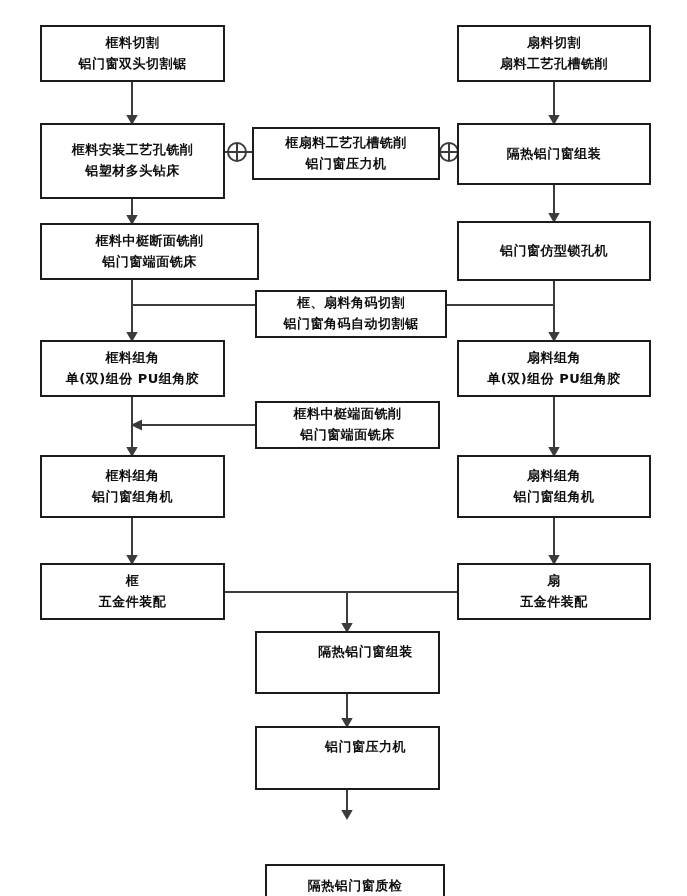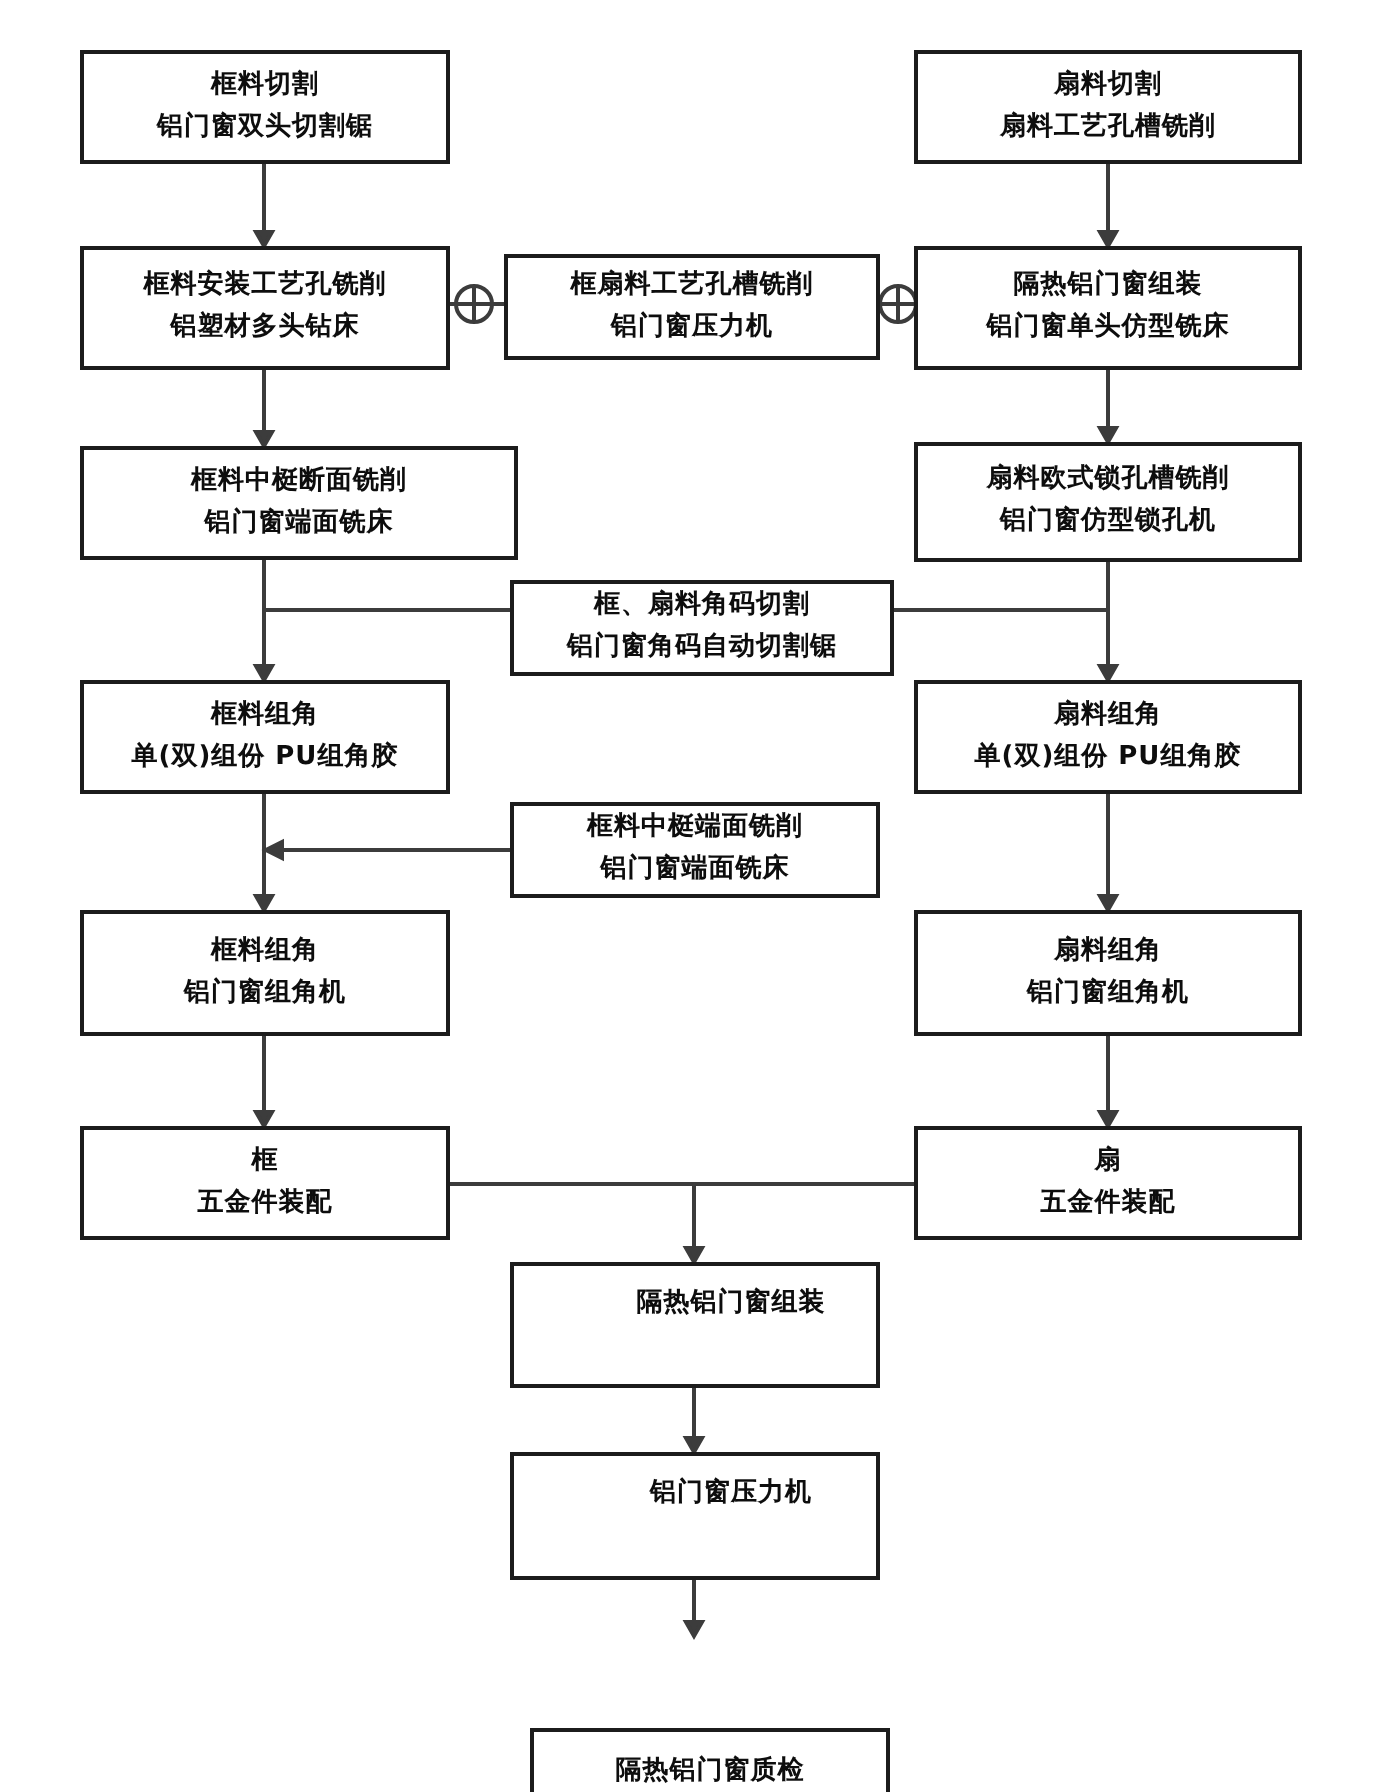--- a/index.html
+++ b/index.html
@@ -97,42 +97,40 @@
   <div class="node" style="left:40px;top:25px;width:185px;height:57px">
     <span>框料切割</span>
     <span>铝门窗双头切割锯</span>
   </div>
 
   <div class="node" style="left:457px;top:25px;width:194px;height:57px">
     <span>扇料切割</span>
     <span>扇料工艺孔槽铣削</span>
   </div>
 
-  <div class="node" style="left:40px;top:123px;width:185px;height:62px">
+  <div class="node" style="left:40px;top:123px;width:185px;height:76px">
     <span>框料安装工艺孔铣削</span>
     <span>铝塑材多头钻床</span>
   </div>
 
   <div class="node" style="left:252px;top:127px;width:188px;height:53px">
     <span>框扇料工艺孔槽铣削</span>
     <span>铝门窗压力机</span>
   </div>
 
   <div class="node" style="left:457px;top:123px;width:194px;height:62px">
     <span>隔热铝门窗组装</span>
-    <span>铝门窗单头仿型铣床</span>
   </div>
 
   <div class="node" style="left:40px;top:223px;width:219px;height:57px">
     <span>框料中梃断面铣削</span>
     <span>铝门窗端面铣床</span>
   </div>
 
   <div class="node" style="left:457px;top:221px;width:194px;height:60px">
-    <span>扇料欧式锁孔槽铣削</span>
     <span>铝门窗仿型锁孔机</span>
   </div>
 
   <div class="node" style="left:255px;top:290px;width:192px;height:48px">
     <span>框、扇料角码切割</span>
     <span>铝门窗角码自动切割锯</span>
   </div>
 
   <div class="node" style="left:40px;top:340px;width:185px;height:57px">
     <span>框料组角</span>

